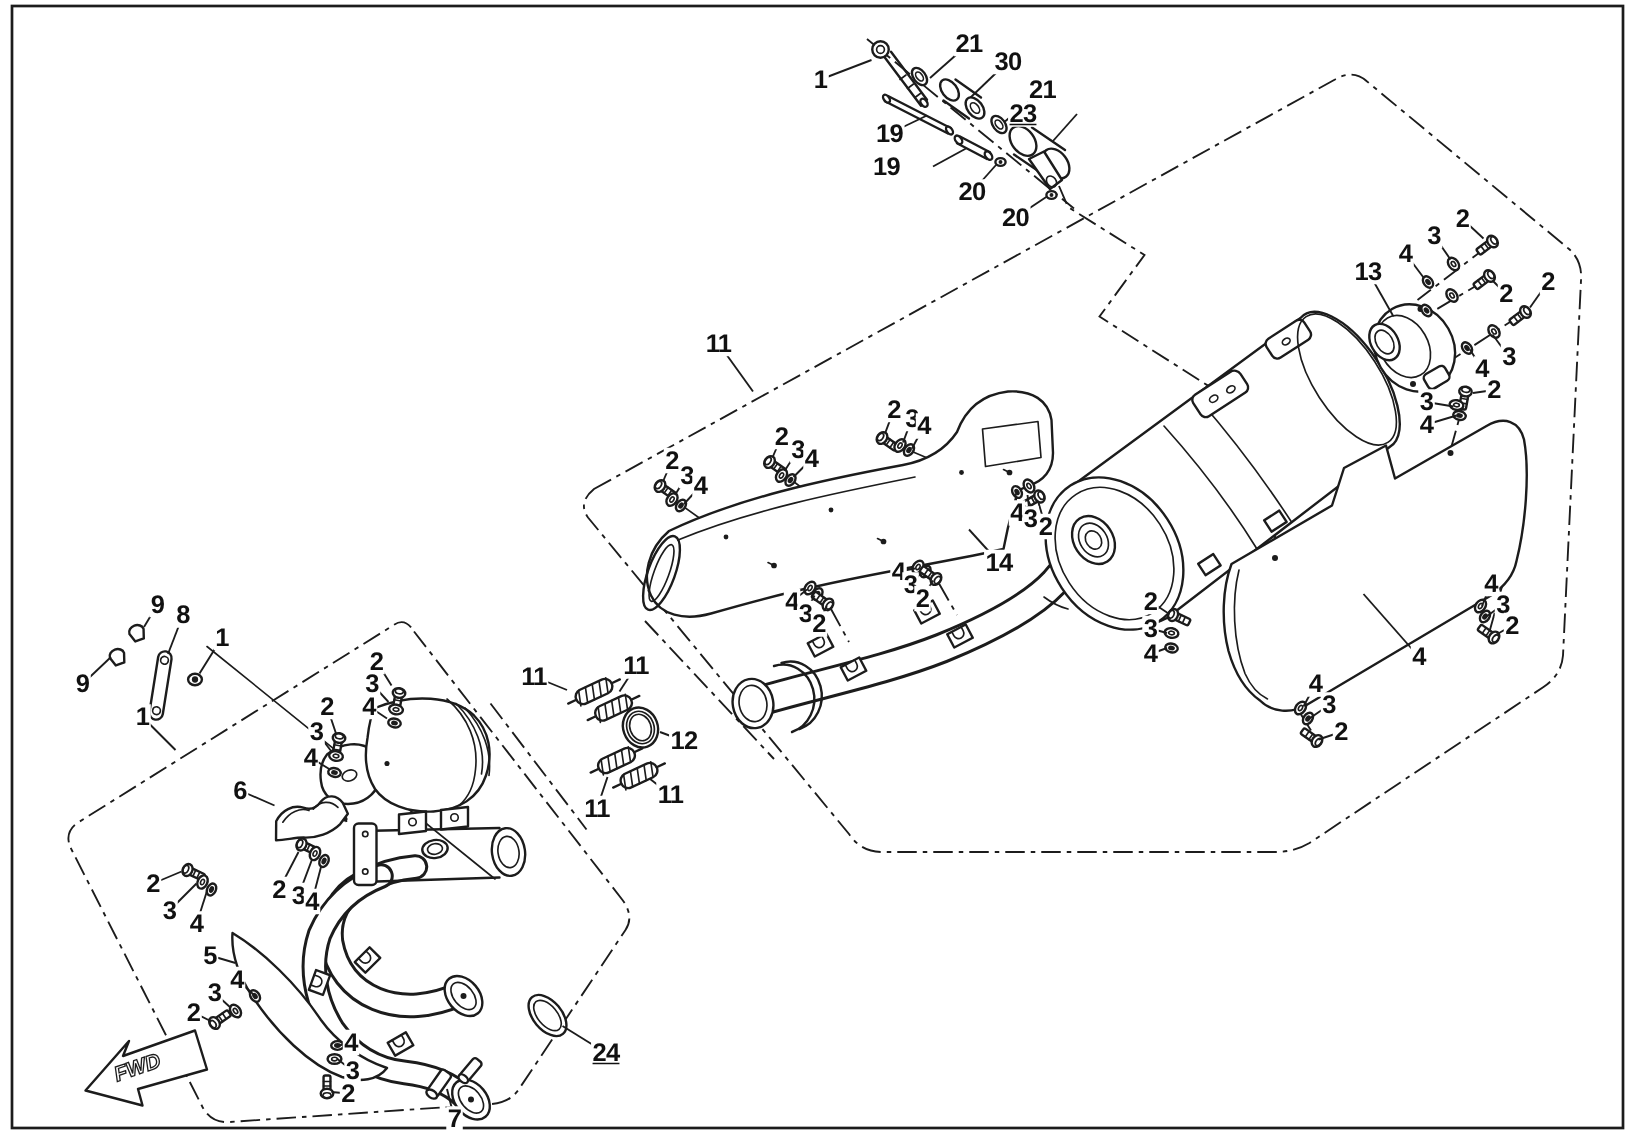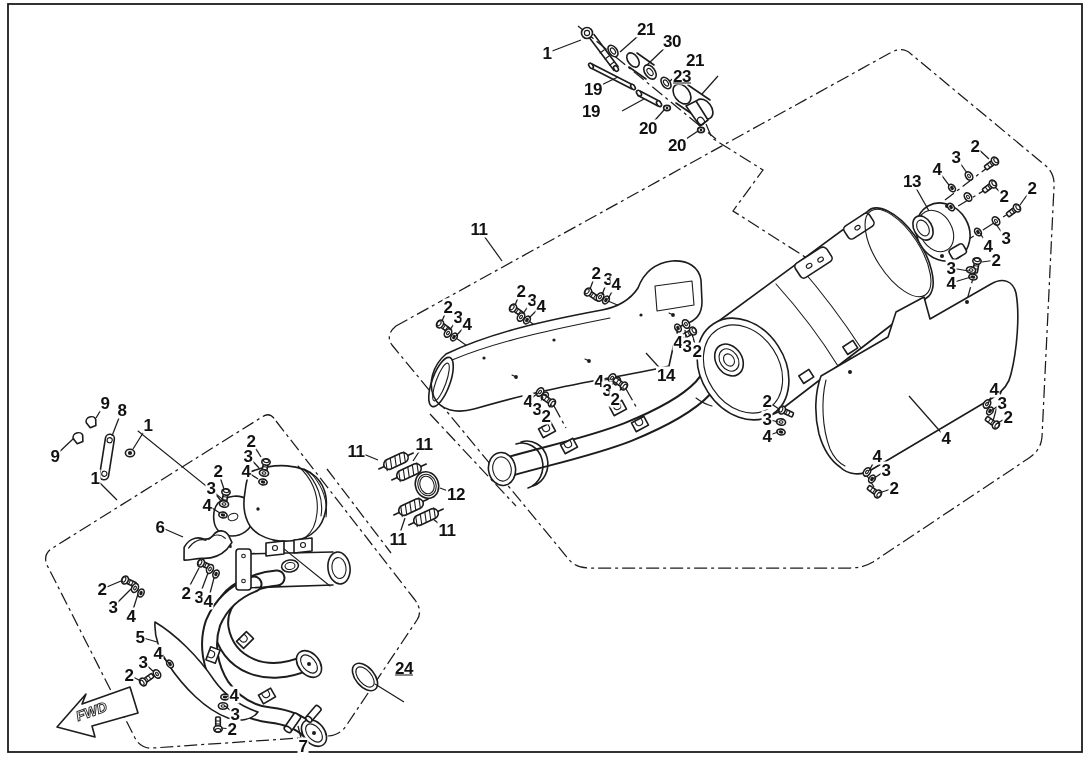--- a/index.html
+++ b/index.html
@@ -482,21 +482,21 @@
       <div class="callout" style="left: 537px; top: 409px;">3</div>
       <div class="callout" style="left: 546px; top: 416px;">2</div>
       <div class="callout" style="left: 599px; top: 381px;">4</div>
       <div class="callout" style="left: 607px; top: 390px;">3</div>
       <div class="callout" style="left: 615px; top: 399px;">2</div>
       <div class="callout" style="left: 356px; top: 451px;">11</div>
       <div class="callout" style="left: 424px; top: 444px;">11</div>
       <div class="callout" style="left: 398px; top: 539px;">11</div>
       <div class="callout" style="left: 447px; top: 530px;">11</div>
       <div class="callout" style="left: 456px; top: 494px;">12</div>
-      <div class="callout" style="left: 404px; top: 668px; text-decoration: underline;">24</div>
+      <div class="callout" style="left: 404px; top: 702px; text-decoration: underline;">24</div>
       <div class="callout" style="left: 303px; top: 746px;">7</div>
       <div class="callout" style="left: 105px; top: 403px;">9</div>
       <div class="callout" style="left: 122px; top: 410px;">8</div>
       <div class="callout" style="left: 148px; top: 425px;">1</div>
       <div class="callout" style="left: 55px; top: 456px;">9</div>
       <div class="callout" style="left: 95px; top: 478px;">1</div>
       <div class="callout" style="left: 160px; top: 527px;">6</div>
       <div class="callout" style="left: 251px; top: 441px;">2</div>
       <div class="callout" style="left: 248px; top: 456px;">3</div>
       <div class="callout" style="left: 246px; top: 471px;">4</div>

